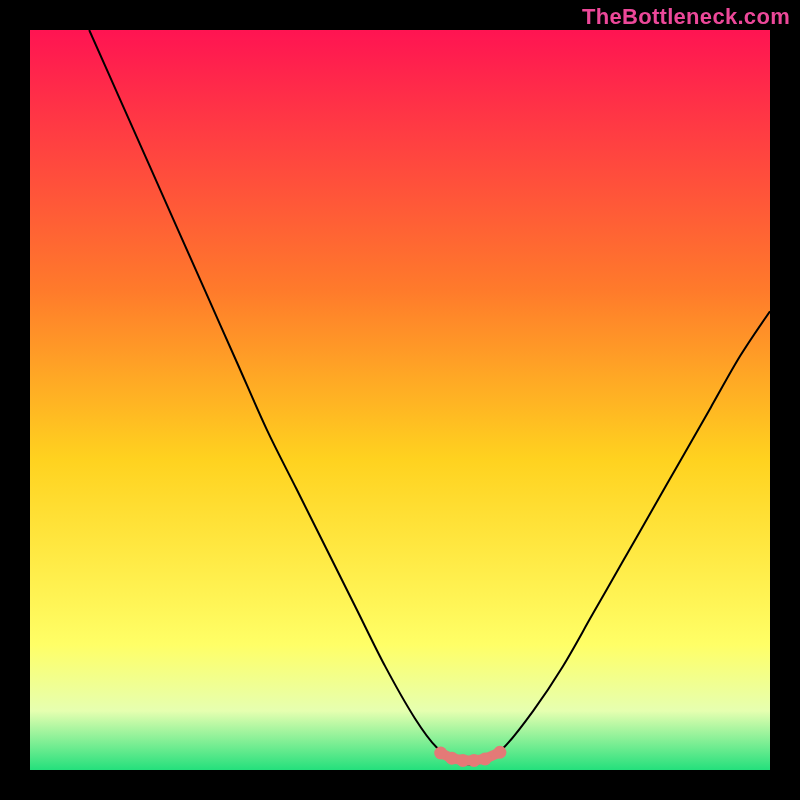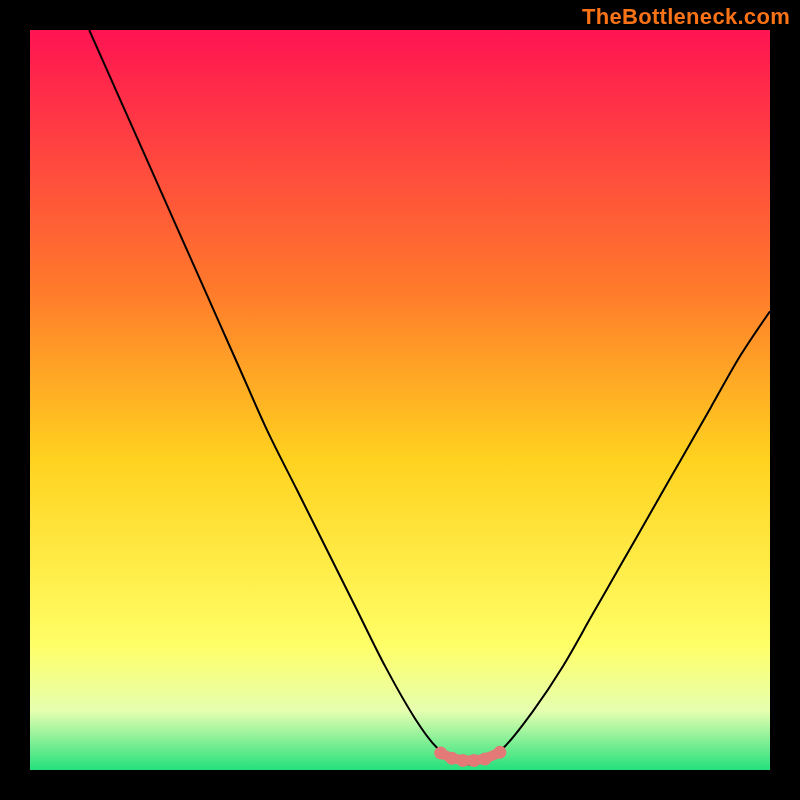--- a/index.html
+++ b/index.html
@@ -14,21 +14,21 @@
   .frame {
     position: relative;
     width: 800px;
     height: 800px;
     background: #000;
   }
   .watermark {
     position: absolute;
     top: 4px;
     right: 10px;
-    color: #f97316;
+    color: #ec4899;
     font-size: 22px;
     font-weight: 600;
     letter-spacing: 0.3px;
     z-index: 5;
     text-align: center;
   }
   .plot {
     position: absolute;
     left: 30px;
     top: 30px;

